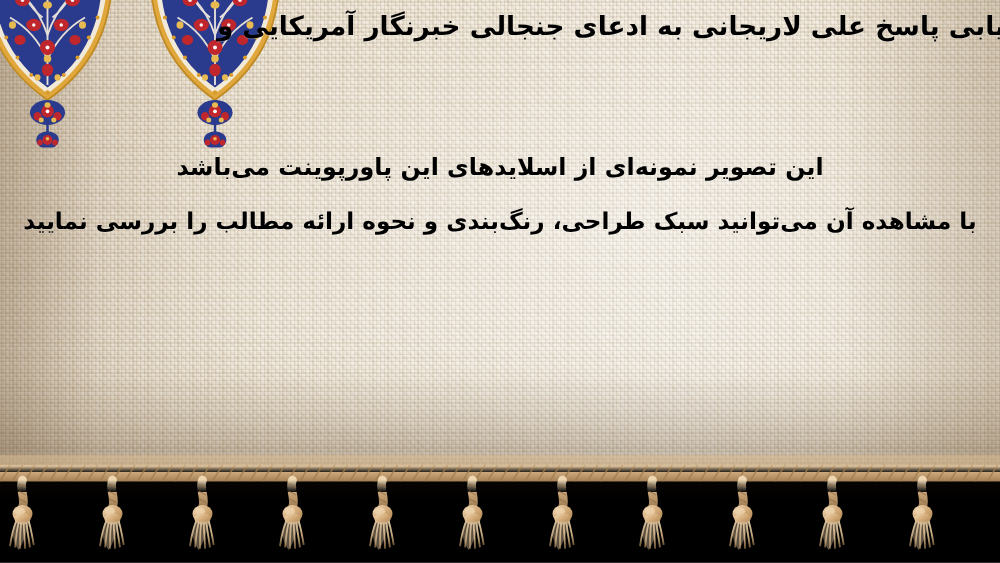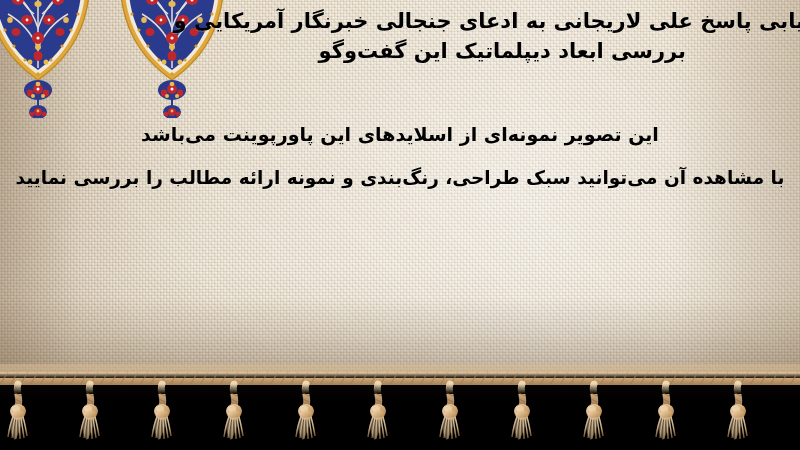--- a/index.html
+++ b/index.html
@@ -256,26 +256,25 @@
           <use href="#pendant"></use>
         </g>
       </g>
     </svg>
   </div>
 
   <div class="text-layer">
 
     <div class="title-block">
       <div class="title-line l1">زیابی پاسخ علی لاریجانی به ادعای جنجالی خبرنگار آمریکایی و</div>
-      <div class="title-line l2">بررسی ابعاد دیپلماتیک این گفت‌وگو</div>
     </div>
 
     <div class="body-block">
       <div class="body-line">این تصویر نمونه‌ای از اسلایدهای این پاورپوینت می‌باشد</div>
-      <div class="body-line wide">با مشاهده آن می‌توانید سبک طراحی، رنگ‌بندی و نمونه ارائه مطالب را بررسی نمایید</div>
+      <div class="body-line wide">با مشاهده آن می‌توانید سبک طراحی، رنگ‌بندی و نحوه ارائه مطالب را بررسی نمایید</div>
     </div>
 
   </div>
 
   <div class="fringe-zone">
     <div class="black-band"></div>
     <svg width="800" height="92" viewBox="0 0 800 92" style="position:absolute;left:0;top:0;">
       <defs>
         <linearGradient id="ropeG" x1="0" y1="0" x2="0" y2="1">
           <stop offset="0%" stop-color="#efd7b2"></stop>

